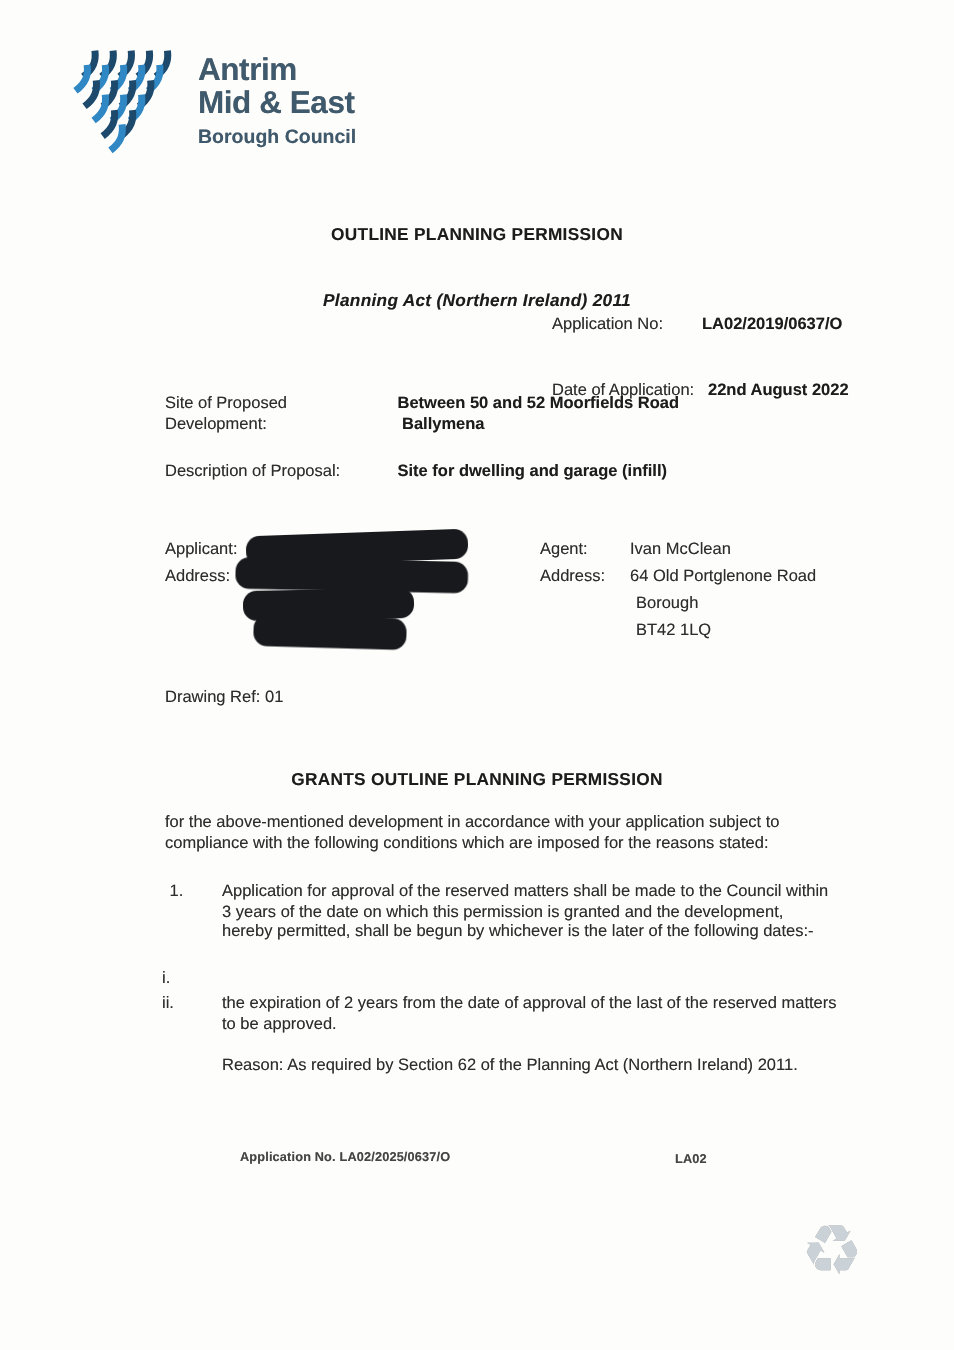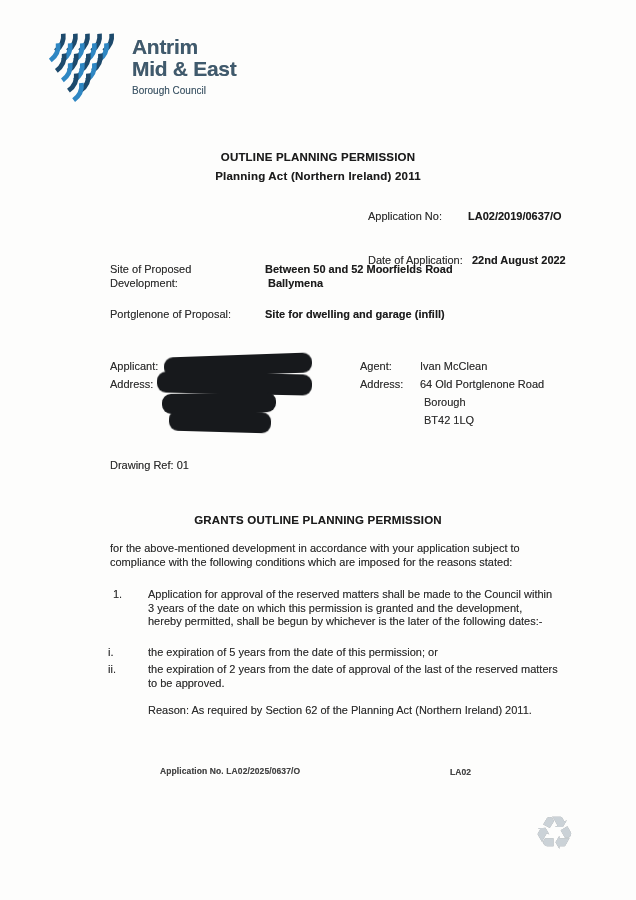--- a/index.html
+++ b/index.html
@@ -17,21 +17,21 @@
   .h{font-size:11.5px;font-weight:bold;letter-spacing:.2px;color:var(--ink-bold,#1c1c1c);
      text-align:center;left:0;width:100%;}
   
   .logo{position:absolute;display:flex;align-items:flex-start;}
   .logo-mark{display:block;}
   .stk{fill:none;stroke-width:5.4;stroke-linecap:butt;}
   .stk.d{stroke:var(--logo-dark,#1d4a6c);}
   .stk.l{stroke:var(--logo-light,#2f87c3);}
   .logo-text{margin-left:10px;margin-top:10px;color:var(--logo-text,#3f5a6d);}
   .logo-text .ln{font-size:21px;font-weight:bold;line-height:22px;letter-spacing:-.3px;}
-  .logo-text .ln3{font-size:10px;font-weight:normal;line-height:20px;margin-top:1px;color:var(--logo-text,#3f5a6d);}
+  .logo-text .ln3{font-size:13px;font-weight:bold;line-height:20px;margin-top:1px;color:var(--logo-text,#3f5a6d);}
   
   .redact{position:absolute;background:var(--redact,#17191c);border-radius:9px;filter:blur(.5px);}
   
   .foot{font-size:8.5px;font-weight:bold;color:#454545;letter-spacing:.1px;}
   .recycle{font-family:"DejaVu Sans",sans-serif;font-size:46px;line-height:46px;
            color:var(--recycle,#cbd2d7);}
   .soft{text-shadow:0 0 .4px rgba(40,40,40,.45);}
 </style>
 </head>
 <body>
@@ -68,35 +68,35 @@
       <path class="stk l" d="M41 59 c1 8 -1 14 -9 20"></path>
     </svg>
     <div class="logo-text">
       <div class="ln">Antrim</div>
       <div class="ln">Mid &amp; East</div>
       <div class="ln3">Borough Council</div>
     </div>
   </div>
 
   <div class="abs h" style="top:151px;">OUTLINE PLANNING PERMISSION</div>
-  <div class="abs h" style="top:170px;">Planning Act (Northern Ireland) 2011</div>
+  <div class="abs h" style="top:195px;font-style:italic;">Planning Act (Northern Ireland) 2011</div>
 
   <div class="abs t" style="left:368px;top:210px;">Application No:</div>
   <div class="abs t b" style="left:468px;top:210px;">LA02/2019/0637/O</div>
 
   <div class="abs t" style="left:368px;top:254px;">Date of Application:</div>
   <div class="abs t b" style="left:472px;top:254px;">22nd August 2022</div>
 
   <div class="abs t" style="left:110px;top:263px;width:92px;">Site of Proposed Development:</div>
   <div class="abs t b" style="left:265px;top:263px;">
     <div>Between 50 and 52 Moorfields Road</div>
     <div style="padding-left:3px;">Ballymena</div>
   </div>
 
-  <div class="abs t" style="left:110px;top:308px;">Portglenone of Proposal:</div>
+  <div class="abs t" style="left:110px;top:308px;">Description of Proposal:</div>
   <div class="abs t b" style="left:265px;top:308px;">Site for dwelling and garage (infill)</div>
 
   <div class="abs t" style="left:110px;top:360px;">Applicant:</div>
   <div class="abs t" style="left:110px;top:378px;">Address:</div>
   <div>
     <div class="redact" style="left:164px;top:355px;width:148px;height:20px;transform:rotate(-2deg);"></div>
     <div class="redact" style="left:157px;top:373px;width:155px;height:21px;transform:rotate(1.2deg);"></div>
     <div class="redact" style="left:162px;top:393px;width:114px;height:20px;transform:rotate(-1deg);"></div>
     <div class="redact" style="left:169px;top:411px;width:102px;height:21px;transform:rotate(1.6deg);"></div>
   </div>
@@ -110,21 +110,20 @@
 
   <div class="abs t" style="left:110px;top:459px;">Drawing Ref: 01</div>
 
   <div class="abs h" style="top:514px;">GRANTS OUTLINE PLANNING PERMISSION</div>
   <div class="abs t" style="left:110px;top:542px;width:432px;">for the above-mentioned development in accordance with your application subject to compliance with the following conditions which are imposed for the reasons stated:</div>
 
   <div class="abs t" style="left:113px;top:588px;">1.</div>
   <div class="abs t" style="left:148px;top:588px;width:405px;">Application for approval of the reserved matters shall be made to the Council within 3 years of the date on which this permission is granted and the development, hereby permitted, shall be begun by whichever is the later of the following dates:-</div>
 
   <div class="abs t" style="left:108px;top:646px;">i.</div>
-  <div class="abs t" style="left:148px;top:646px;width:420px;">the expiration of 5 years from the date of this permission; or</div>
 
   <div class="abs t" style="left:108px;top:663px;">ii.</div>
   <div class="abs t" style="left:148px;top:663px;width:420px;">the expiration of 2 years from the date of approval of the last of the reserved matters to be approved.</div>
 
   <div class="abs t" style="left:148px;top:704px;width:388px;">Reason: As required by Section 62 of the Planning Act (Northern Ireland) 2011.</div>
 
   <div class="abs foot" style="left:160px;top:766px;">Application No. LA02/2025/0637/O</div>
   <div class="abs foot" style="left:450px;top:767px;">LA02</div>
 
   <div class="abs recycle" style="left:534px;top:810px;">♻</div>

